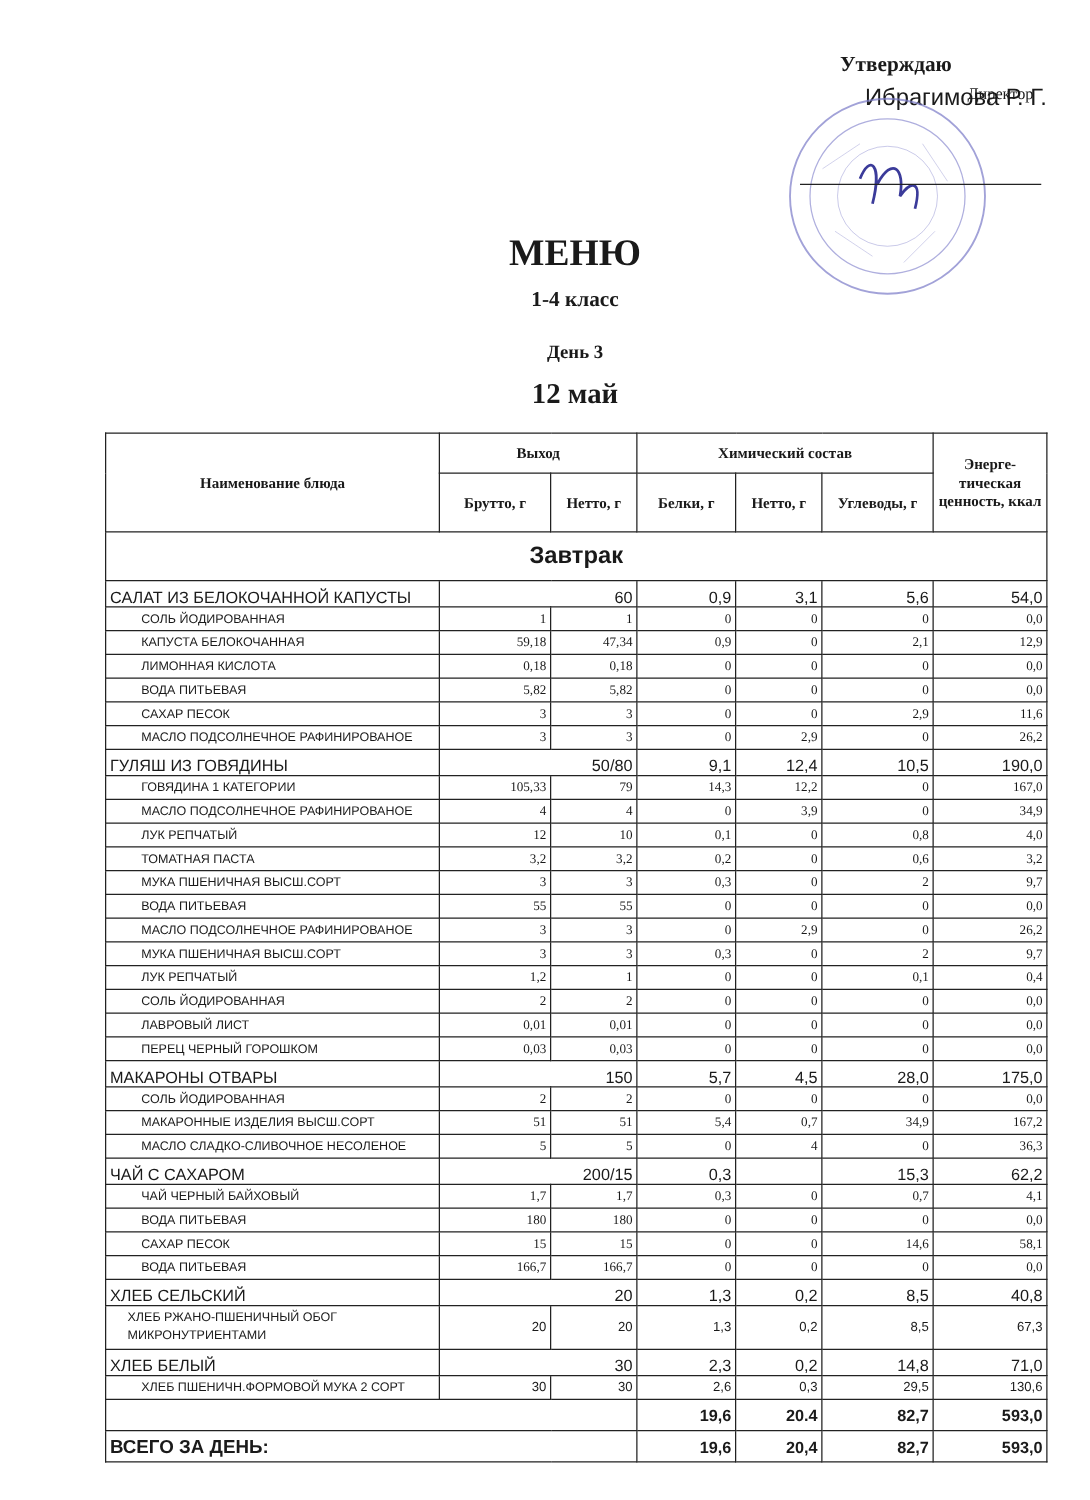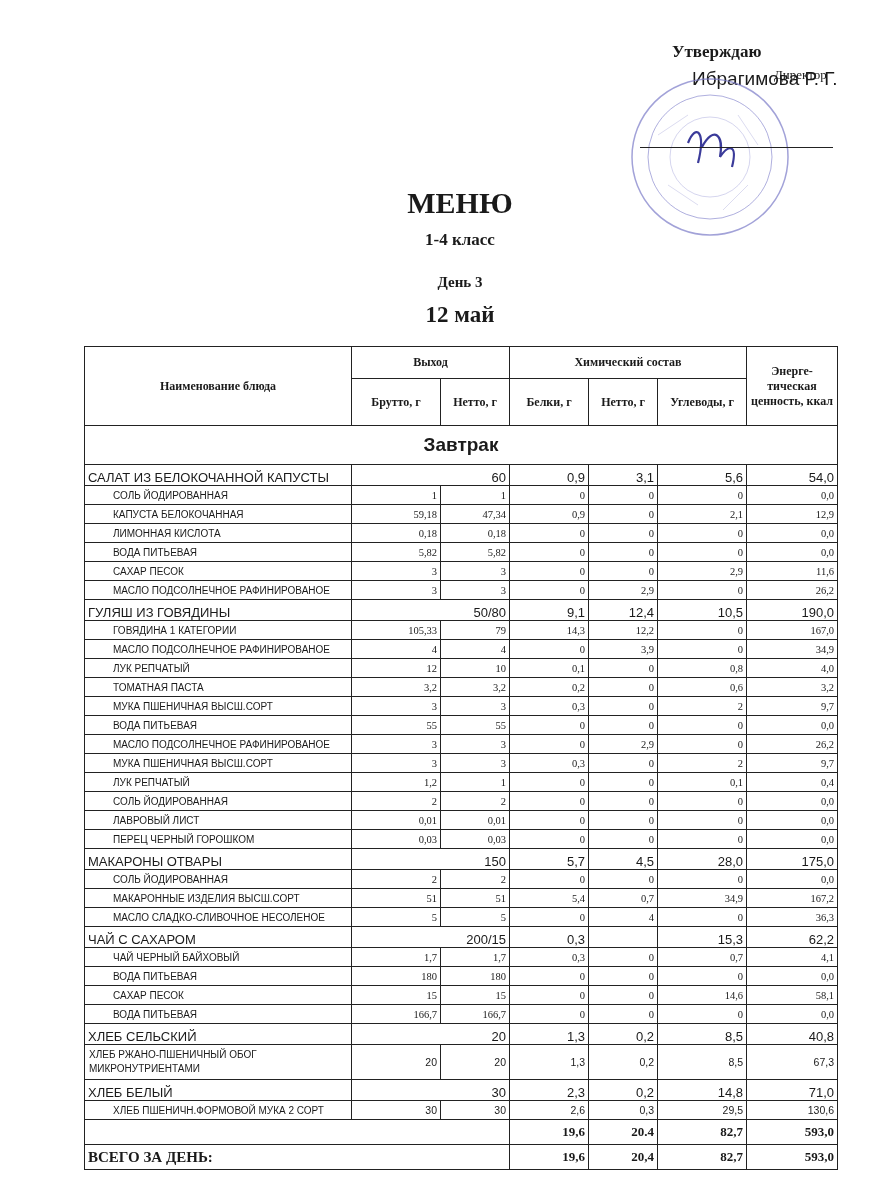--- a/index.html
+++ b/index.html
@@ -18,23 +18,23 @@
   td, th { border: 1px solid #222; padding: 0 3px; font-weight: normal; overflow: hidden; white-space: nowrap; }
   th { font-weight: bold; font-size: 12px; text-align: center; }
   .hdr1 { height: 32px; }
   .hdr2 { height: 47px; }
   .section td { height: 38px; text-align: center; font-family: "Liberation Sans", sans-serif; font-size: 19px; font-weight: bold; margin-left: 28px; }
   .dish td { height: 20px; font-family: "Liberation Sans", sans-serif; font-size: 13px; text-align: right; vertical-align: bottom; margin-top: 17px; }
   .dish td.name { text-align: left; font-size: 13px; }
   .ing td { height: 18px; font-size: 10.5px; text-align: right; vertical-align: middle; }
   .ing td.name { text-align: left; padding-left: 28px; font-family: "Liberation Sans", sans-serif; font-size: 10px; }
   .ing.tall td { height: 34px; }
-  .ing.tall td.name { white-space: normal; padding-left: 4px; line-height: 14px; }
-  .total td { height: 24px; font-family: Liberation Serif, serif; font-weight: bold; font-size: 13px; text-align: right; }
-  .total td.name { text-align: left; font-family: Liberation Serif, serif; font-size: 15px; }
+  .ing.tall td.name { white-space: normal; padding-left: 17px; line-height: 14px; }
+  .total td { height: 24px; font-family: Liberation Sans, sans-serif; font-weight: bold; font-size: 13px; text-align: right; }
+  .total td.name { text-align: left; font-family: Liberation Sans, sans-serif; font-size: 15px; }
   .sans { font-family: "Liberation Sans", sans-serif; }
 </style>
 </head>
 <body>
 
 <div class="approve">Утверждаю</div>
 <div class="director">Директор</div>
 <div class="person">Ибрагимова Р. Г.</div>
 
 <svg class="stamp" viewBox="0 0 165 165">

